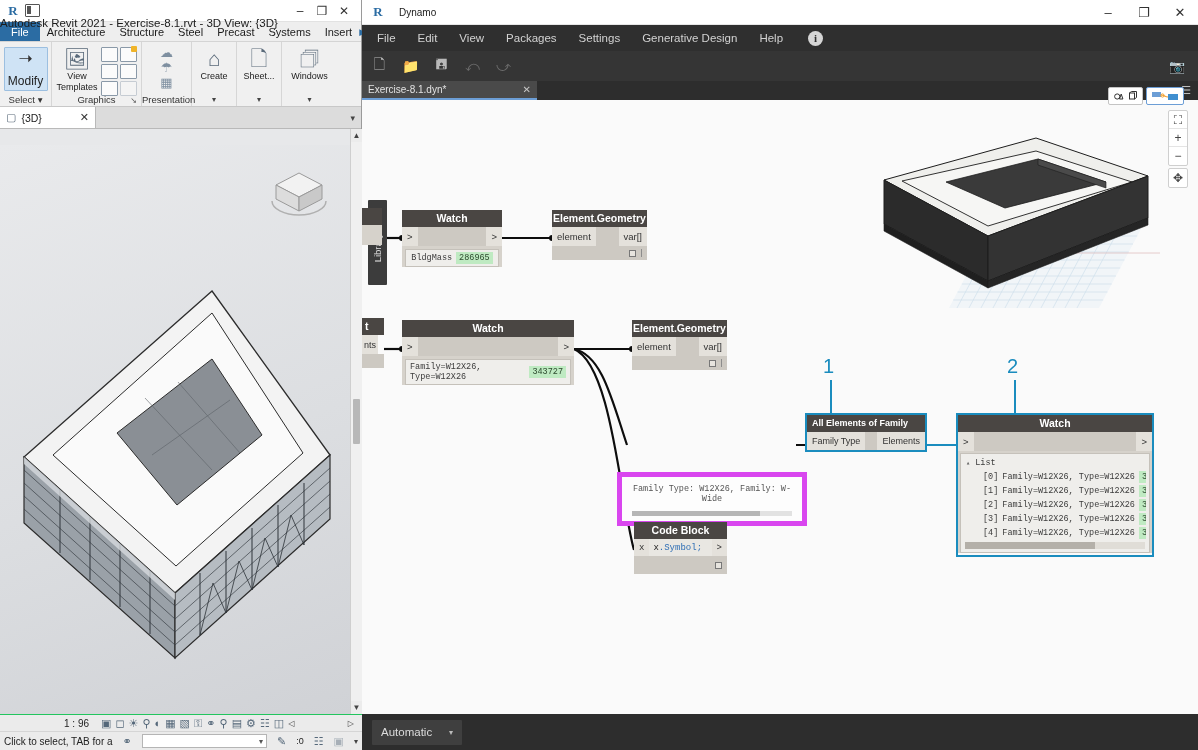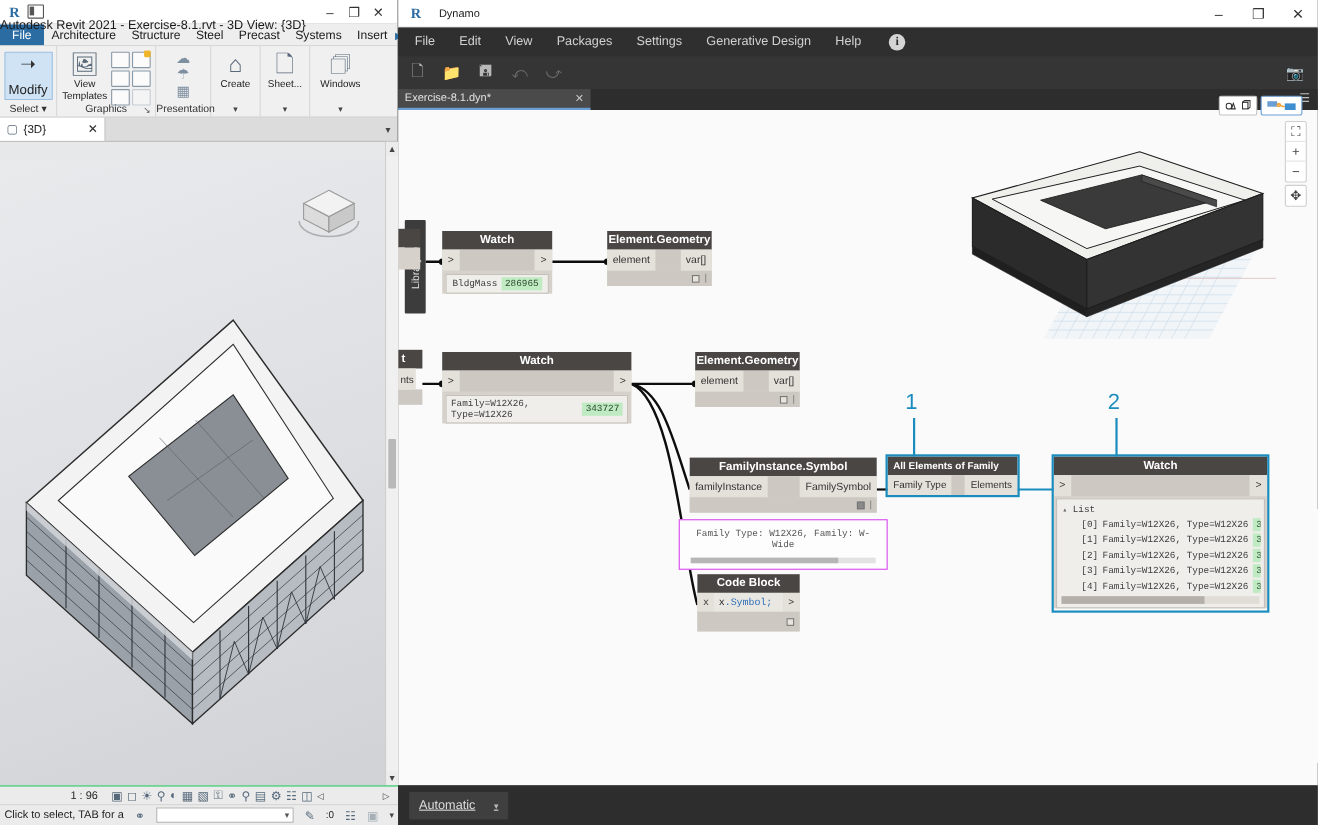--- a/index.html
+++ b/index.html
@@ -236,21 +236,21 @@
   .dy-geo {
     position: absolute; right: 8px; top: 18px; width: 330px; height: 215px; z-index: 5;
   }
 
   .dy-bottom {
     position: absolute; left: 0; bottom: 0; right: 0; height: 36px; background: #2d2d2d;
     display: flex; align-items: center; padding-left: 10px;
   }
   .dy-runmode {
     background: #3f3f3f; color: #dcdcdc; font-size: 11.5px; height: 25px; width: 90px;
-    display: flex; align-items: center; padding: 0 9px; border-radius: 1px; text-decoration: underline;
+    display: flex; align-items: center; padding: 0 9px; border-radius: 1px;
   }
   .dy-runmode .cv { margin-left: auto; font-size: 8px; color: #bbb; }
 
   
   .node { position: absolute; z-index: 10; }
   .node-hdr {
     background: #4a4643; color: #fff; font-size: 10.5px; font-weight: bold;
     text-align: center; height: 17px; line-height: 17px;
   }
   .node-body { background: #d6d2cb; }
@@ -284,21 +284,21 @@
 
   .sel-node { outline: 2px solid #1a8cbe; outline-offset: 0px; }
 
   .callout-line { position: absolute; background: #1a8cbe; z-index: 25; }
   .callout-num {
     position: absolute; color: #1a8cbe; font-size: 20px; z-index: 25;
     font-family: "Liberation Sans", sans-serif;
   }
 
   .tooltipbox {
-    position: absolute; background: #fdfdfd; border: 1px solid #d946ef; z-index: 9;
+    position: absolute; background: #fdfdfd; border: 5px solid #d946ef; z-index: 9;
     font-family: "Liberation Mono", monospace; font-size: 8.5px; color: #555;
     padding: 7px 10px 5px 10px;
   }
   .tooltipbox .tsc { height: 5px; background: #e2e2e2; margin-top: 7px; position: relative; }
   .tooltipbox .tsc::after { content:""; position:absolute; left:0; top:0; height:5px; width:80%; background:#b6b6b6; }
 
   .cb-row { display: flex; height: 17px; align-items: stretch; font-family: "Liberation Mono", monospace; font-size: 9px; }
   .cb-in { background:#e4e1db; padding: 0 5px; display: flex; align-items: center; color:#333; }
   .cb-code { flex:1; background:#e9e7e2; display:flex; align-items:center; padding:0 4px; color:#222; }
   .cb-code .kw { color:#2f6fb5; }
@@ -713,34 +713,20 @@
             <div class="port-mid"></div>
             <div class="port-out">var[]</div>
           </div>
           <div class="node-foot">
             <span class="chk"></span>
             <span class="bar"></span>
           </div>
         </div>
       </div>
 
-      <div class="node" style="left:265px;top:316px;width:170px">
-        <div class="node-hdr">FamilyInstance.Symbol</div>
-        <div class="node-body">
-          <div class="port-row">
-            <div class="port-in">familyInstance</div>
-            <div class="port-mid"></div>
-            <div class="port-out">FamilySymbol</div>
-          </div>
-          <div class="node-foot">
-            <span class="chk filled"></span>
-            <span class="bar"></span>
-          </div>
-        </div>
-      </div>
 
       <div class="tooltipbox" style="left:255px;top:372px;width:190px">
         <div style="text-align:center">Family Type: W12X26, Family: W-Wide</div>
         <div class="tsc"></div>
       </div>
 
       <div class="node sel-node" style="left:445px;top:315px;width:118px">
         <div class="node-hdr" style="font-size:9px;text-align:left;padding-left:5px">All Elements of Family Type</div>
         <div class="node-body">
           <div class="port-row" style="height:18px">

